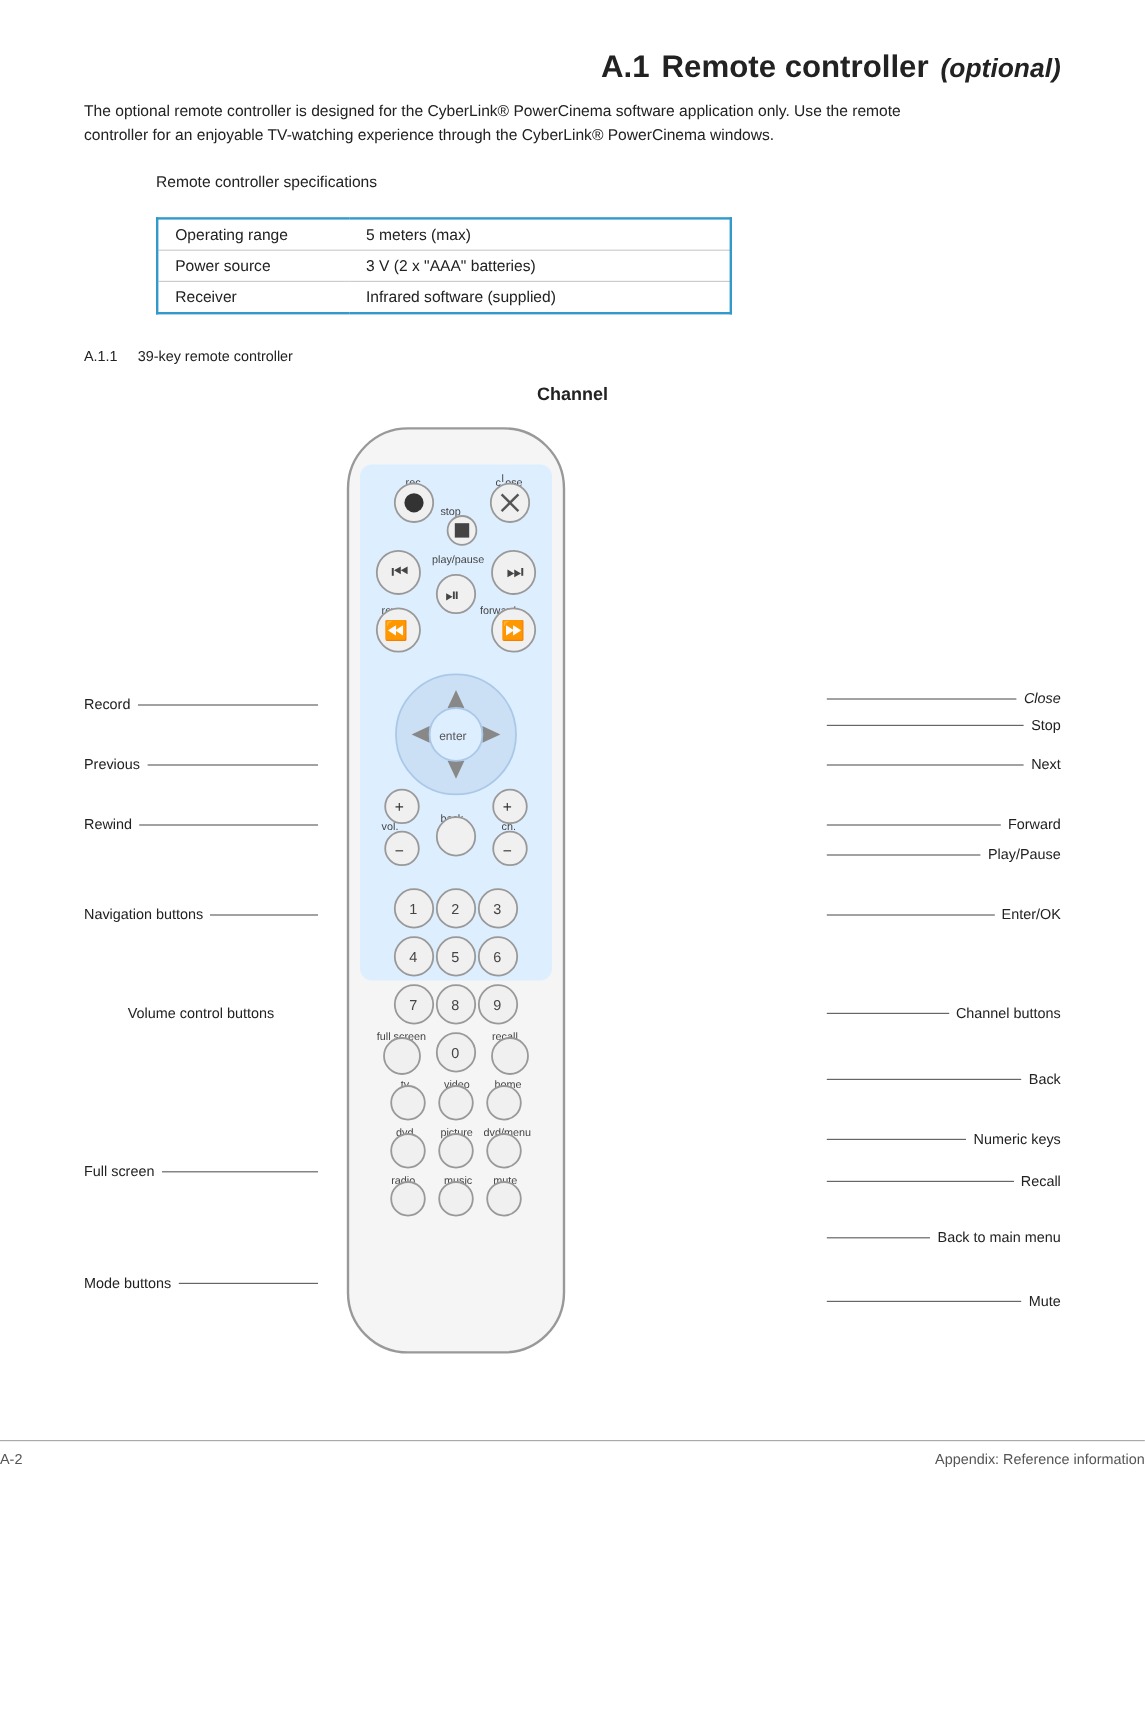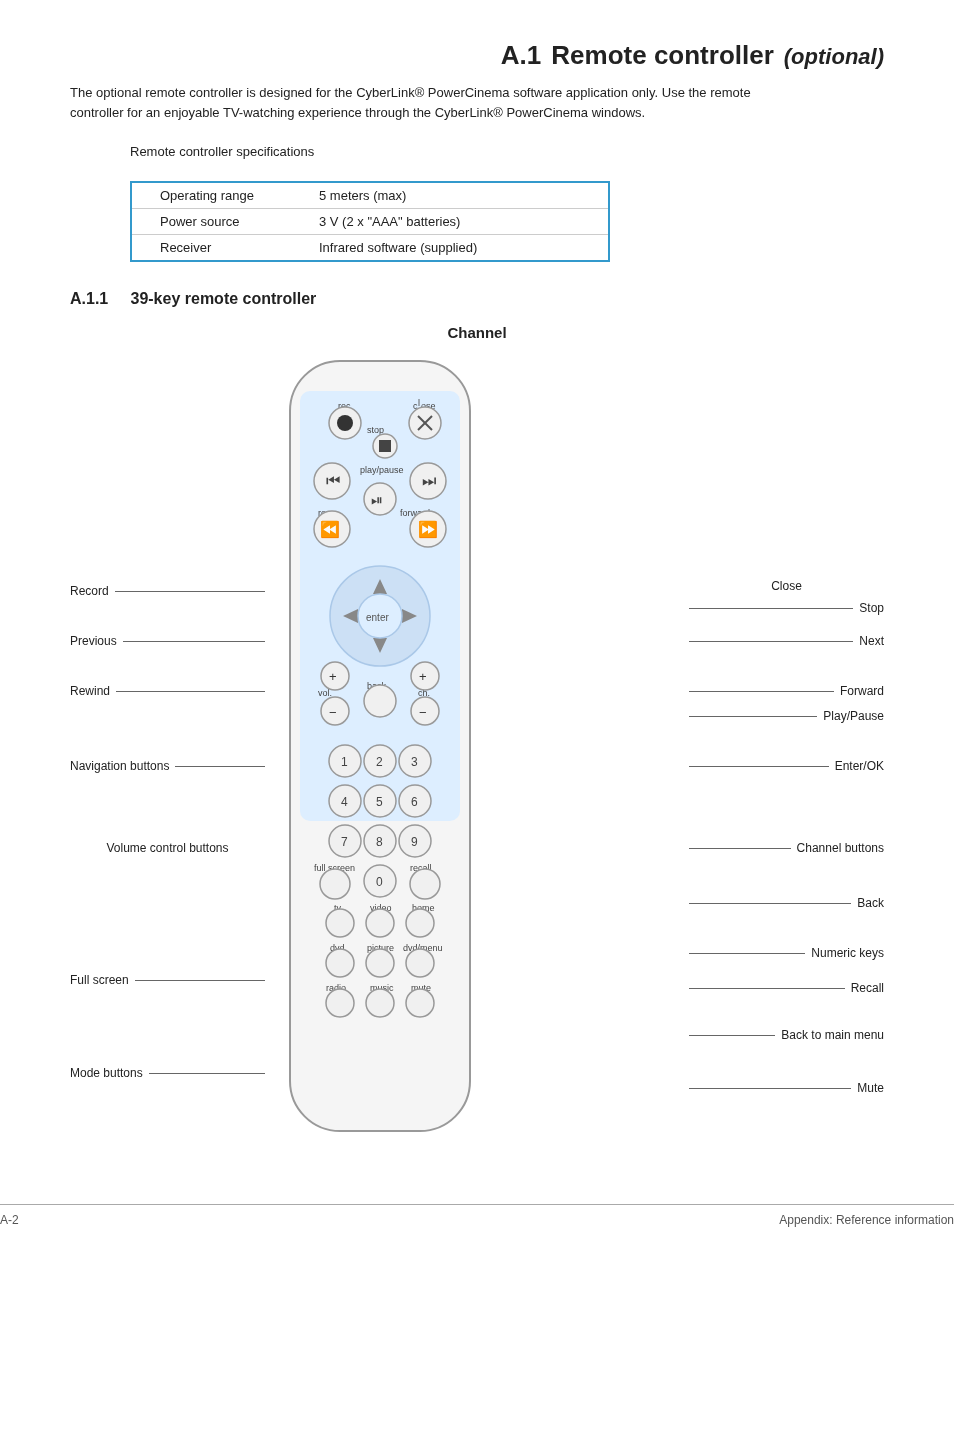--- a/index.html
+++ b/index.html
@@ -44,34 +44,34 @@
       font-size: 13px;
       font-weight: normal;
       margin-bottom: 22px;
     }
     .spec-table {
       border: 2px solid #3399cc;
       border-collapse: collapse;
       width: 480px;
     }
     .spec-table tr td {
-      padding: 5px 28px;
+      padding: 5px 14px;
       font-size: 13px;
       border-bottom: 1px solid #ccc;
     }
     .spec-table tr:last-child td {
       border-bottom: none;
     }
     .spec-table tr td:first-child {
       width: 160px;
       border-right: none;
     }
     h2.subsection-title {
-      font-size: 16px;
-      font-weight: bold;
+      font-size: 12px;
+      font-weight: normal;
       margin-bottom: 16px;
     }
     .layout-title {
       text-align: center;
       font-size: 15px;
       font-weight: bold;
       margin-bottom: 10px;
     }
     .diagram-area {
       position: relative;
@@ -318,21 +318,21 @@
       </div>
 
       <div style="position:absolute; top:715px; left:0; display:flex; align-items:center; width:195px;">
         <span style="font-size:12px; white-space:nowrap;">Mode buttons</span>
         <div style="flex:1; height:1px; background:#666; margin-left:6px;"></div>
       </div>
     </div>
 
     <div style="position:absolute; right:0; top:0; width:195px;">
 
-      <div style="position:absolute; top:228px; right:0; display:flex; align-items:center; width:195px; flex-direction:column;">
+      <div style="position:absolute; top:228px; right:0; display:flex; align-items:center; width:195px; font-style:italic;">
         <div style="flex:1; height:1px; background:#666; margin-right:6px;"></div>
         <span style="font-size:12px; white-space:nowrap;">Close</span>
       </div>
 
       <div style="position:absolute; top:250px; right:0; display:flex; align-items:center; width:195px; flex-direction:row;">
         <div style="flex:1; height:1px; background:#666; margin-right:6px;"></div>
         <span style="font-size:12px; white-space:nowrap;">Stop</span>
       </div>
 
       <div style="position:absolute; top:283px; right:0; display:flex; align-items:center; width:195px; flex-direction:row;">

